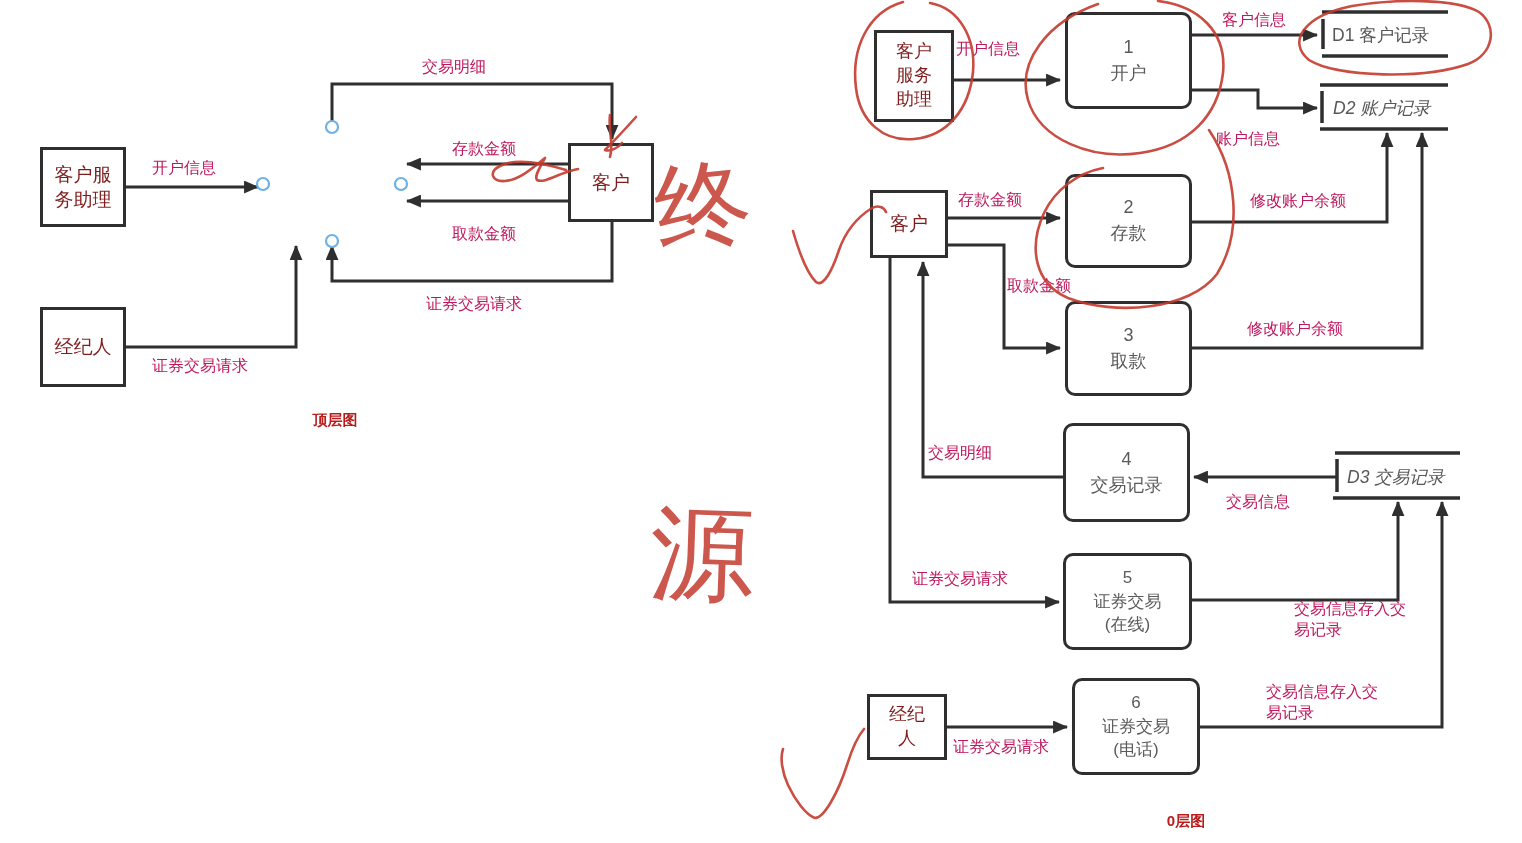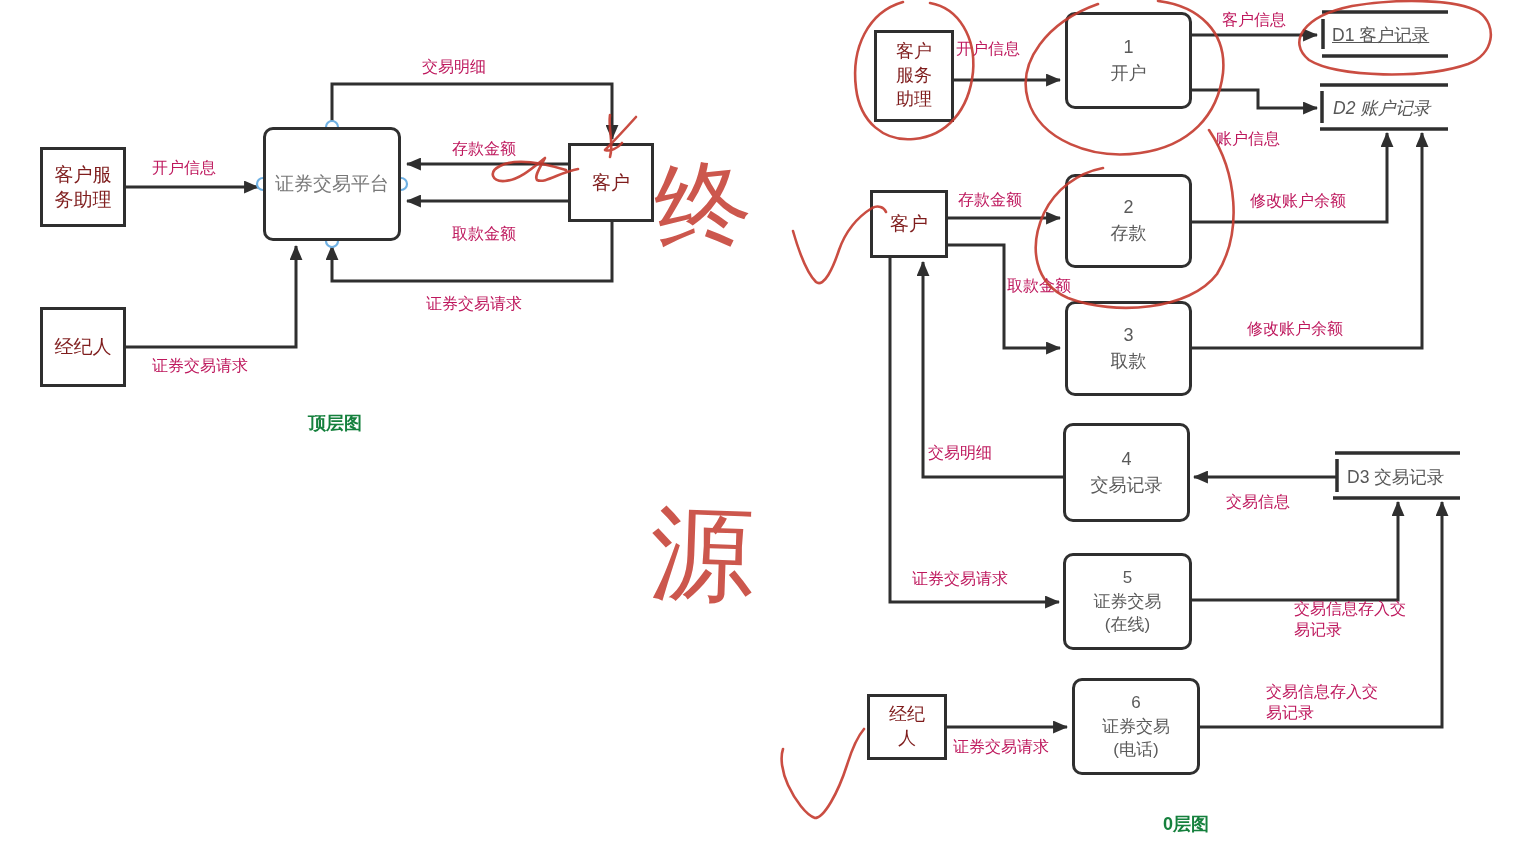--- a/index.html
+++ b/index.html
@@ -20,21 +20,21 @@
   .process .pnum{margin-bottom:2px;}
   .flowlabel{
     position:absolute;z-index:2;color:#be185d;font-size:16px;text-align:left;line-height:1.3;
     white-space:nowrap;
   }
   .flowlabel.wrap{white-space:normal;}
   .storelabel{
     position:absolute;z-index:2;color:#575757;font-size:17.5px;white-space:nowrap;
   }
   .caption{
-    position:absolute;z-index:2;color:#15803d;font-size:18px;font-weight:bold;text-align:center;
+    position:absolute;z-index:2;color:#b91c1c;font-size:15px;font-weight:bold;text-align:center;
   }
   .handchar{
     position:absolute;z-index:5;color:#c43a2e;opacity:.85;line-height:1;
     font-family:"DejaVu Serif","Liberation Serif",serif;pointer-events:none;
   }
   #hand-zhong{left:655px;top:158px;font-size:96px;transform:rotate(-6deg);}
   #hand-yuan{left:650px;top:502px;font-size:104px;transform:rotate(2deg);}
 </style>
 </head>
 <body>
@@ -84,23 +84,20 @@
       <circle cx="263" cy="184" r="6"></circle>
       <circle cx="401" cy="184" r="6"></circle>
       <circle cx="332" cy="241" r="6"></circle>
     </g>
   </svg>
 
   <div class="box entity" style="left:40px;top:147px;width:86px;height:80px;padding:0 8px;">
     <span>客户服务助理</span>
   </div>
 
-  <div class="box process" style="left:263px;top:127px;width:138px;height:114px;font-size:19px;color:#787878;">
-    <span>证券交易平台</span>
-  </div>
 
   <div class="box entity" style="left:568px;top:143px;width:86px;height:79px;">
     <span>客户</span>
   </div>
 
   <div class="box entity" style="left:40px;top:307px;width:86px;height:80px;">
     <span>经纪人</span>
   </div>
 
   <div class="flowlabel" style="left:152px;top:158px;width:80px;">开户信息</div>
@@ -114,23 +111,23 @@
 
   <div class="box entity" style="left:874px;top:30px;width:80px;height:92px;padding:0 15px;font-size:18px;">
     <span>客户服务助理</span>
   </div>
 
   <div class="box process" style="left:1065px;top:12px;width:127px;height:97px;">
     <span class="pnum">1</span>
     <span>开户</span>
   </div>
 
-  <div class="storelabel" style="left:1332px;top:23px;text-decoration:underline;">D1 客户记录</div>
+  <div class="storelabel" style="left:1332px;top:23px;">D1 客户记录</div>
   <div class="storelabel" style="left:1333px;top:96px;font-style:italic;">D2 账户记录</div>
-  <div class="storelabel" style="left:1347px;top:465px;">D3 交易记录</div>
+  <div class="storelabel" style="left:1347px;top:465px;font-style:italic;">D3 交易记录</div>
 
   <div class="box entity" style="left:870px;top:190px;width:78px;height:68px;">
     <span>客户</span>
   </div>
 
   <div class="box process" style="left:1065px;top:174px;width:127px;height:94px;">
     <span class="pnum">2</span>
     <span>存款</span>
   </div>
 

